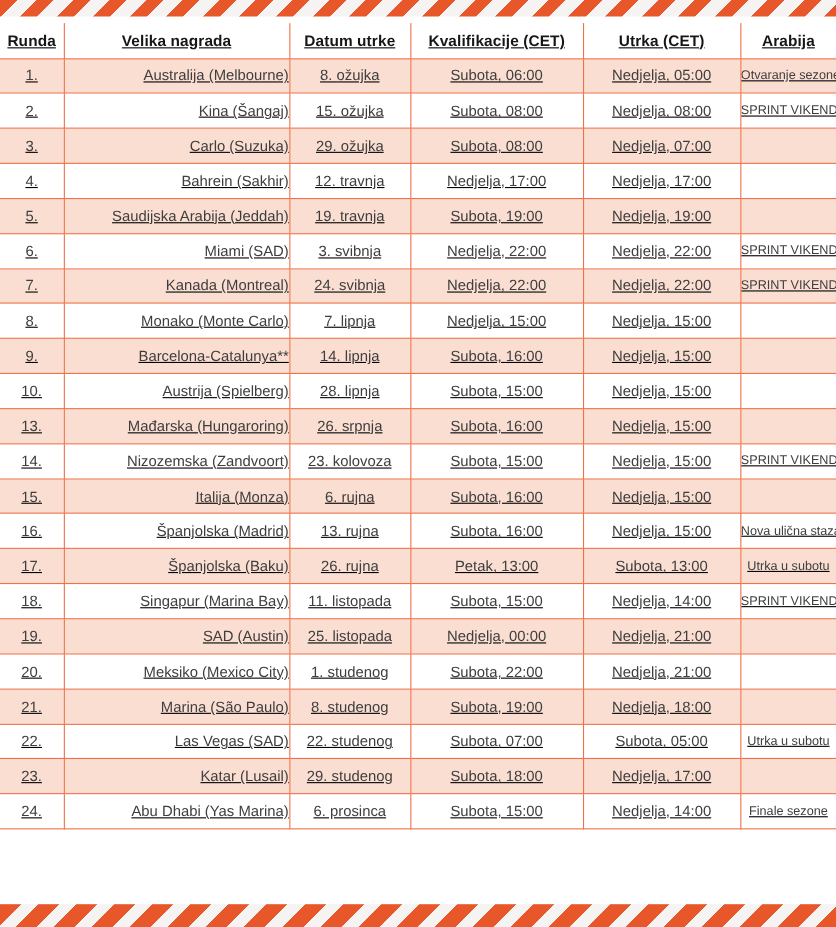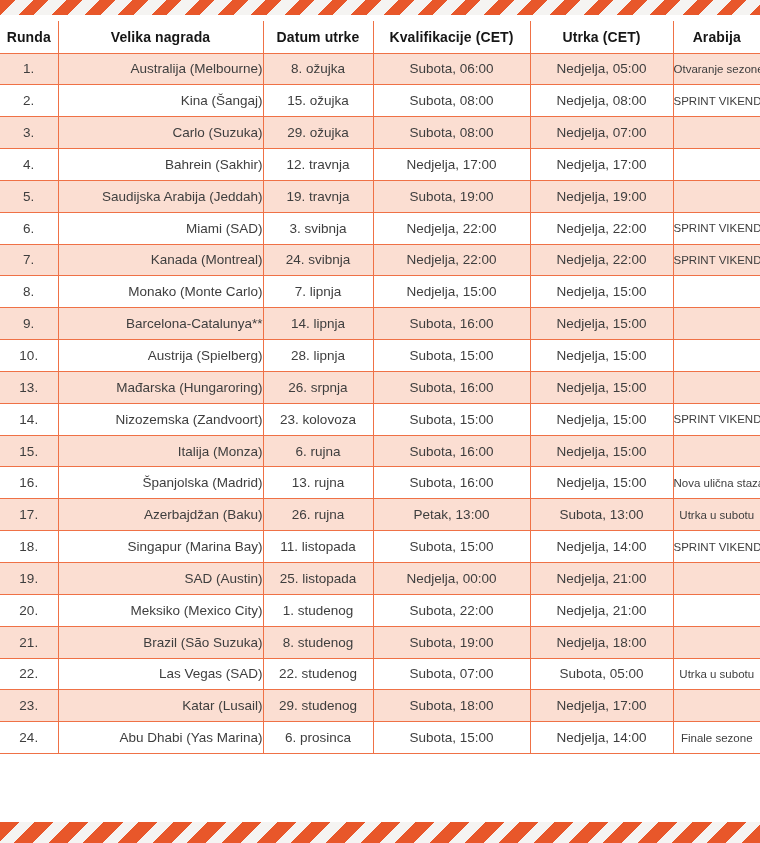--- a/index.html
+++ b/index.html
@@ -25,21 +25,21 @@
   .banner.bottom {
     top: 822px; height: 21px;
     background: repeating-linear-gradient(
       135deg,
       #E8572A 0px, #E8572A 13.5px,
       #F5F4F2 13.5px, #F5F4F2 24.5px
     );
   }
 
   
-  .table-wrap { position: absolute; top: 21px; left: 0; width: 720px; }
+  .table-wrap { position: absolute; top: 21px; left: 0; width: 720px; text-decoration: underline; }
   table {
     width: 760px;
     border-collapse: collapse;
     table-layout: fixed;
   }
   col.w-round { width: 58px; }
   col.w-gp    { width: 205px; }
   col.w-date  { width: 110px; }
   col.w-quali { width: 157px; }
   col.w-race  { width: 143px; }
@@ -225,21 +225,21 @@
     <td class="c-round">16.</td>
     <td class="c-gp">Španjolska (Madrid)</td>
     <td class="c-date">13. rujna</td>
     <td class="c-quali">Subota, 16:00</td>
     <td class="c-race">Nedjelja, 15:00</td>
     <td class="c-note">Nova ulična staza</td>
   </tr>
 
   <tr>
     <td class="c-round">17.</td>
-    <td class="c-gp">Azerbajdžan (Baku)</td>
+    <td class="c-gp">Španjolska (Baku)</td>
     <td class="c-date">26. rujna</td>
     <td class="c-quali">Petak, 13:00</td>
     <td class="c-race">Subota, 13:00</td>
     <td class="c-note">Utrka u subotu</td>
   </tr>
 
   <tr>
     <td class="c-round">18.</td>
     <td class="c-gp">Singapur (Marina Bay)</td>
     <td class="c-date">11. listopada</td>
@@ -261,21 +261,21 @@
     <td class="c-round">20.</td>
     <td class="c-gp">Meksiko (Mexico City)</td>
     <td class="c-date">1. studenog</td>
     <td class="c-quali">Subota, 22:00</td>
     <td class="c-race">Nedjelja, 21:00</td>
     <td class="c-note"></td>
   </tr>
 
   <tr>
     <td class="c-round">21.</td>
-    <td class="c-gp">Brazil (São Suzuka)</td>
+    <td class="c-gp">Marina (São Paulo)</td>
     <td class="c-date">8. studenog</td>
     <td class="c-quali">Subota, 19:00</td>
     <td class="c-race">Nedjelja, 18:00</td>
     <td class="c-note"></td>
   </tr>
 
   <tr>
     <td class="c-round">22.</td>
     <td class="c-gp">Las Vegas (SAD)</td>
     <td class="c-date">22. studenog</td>

